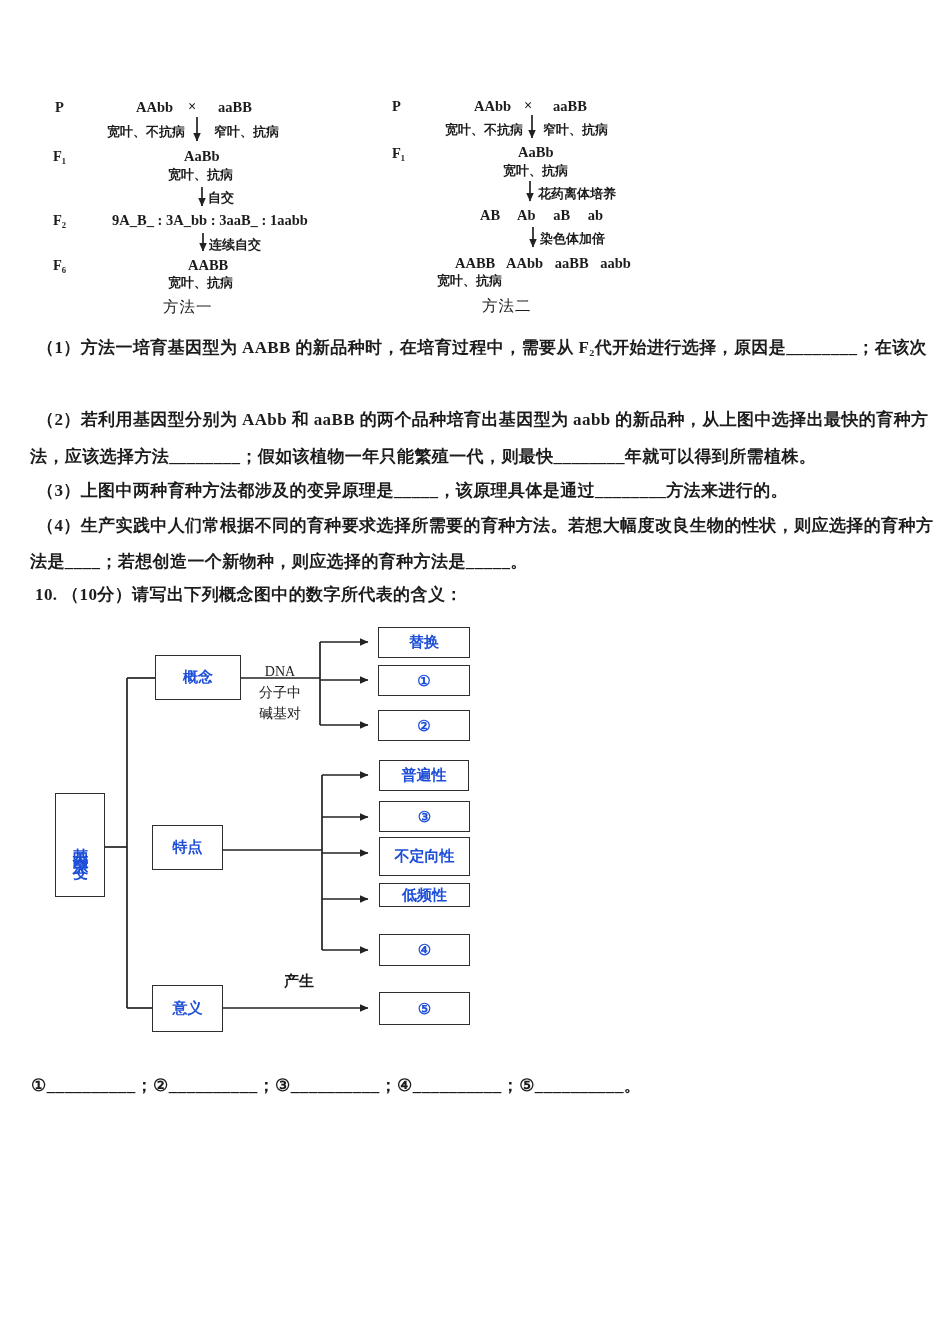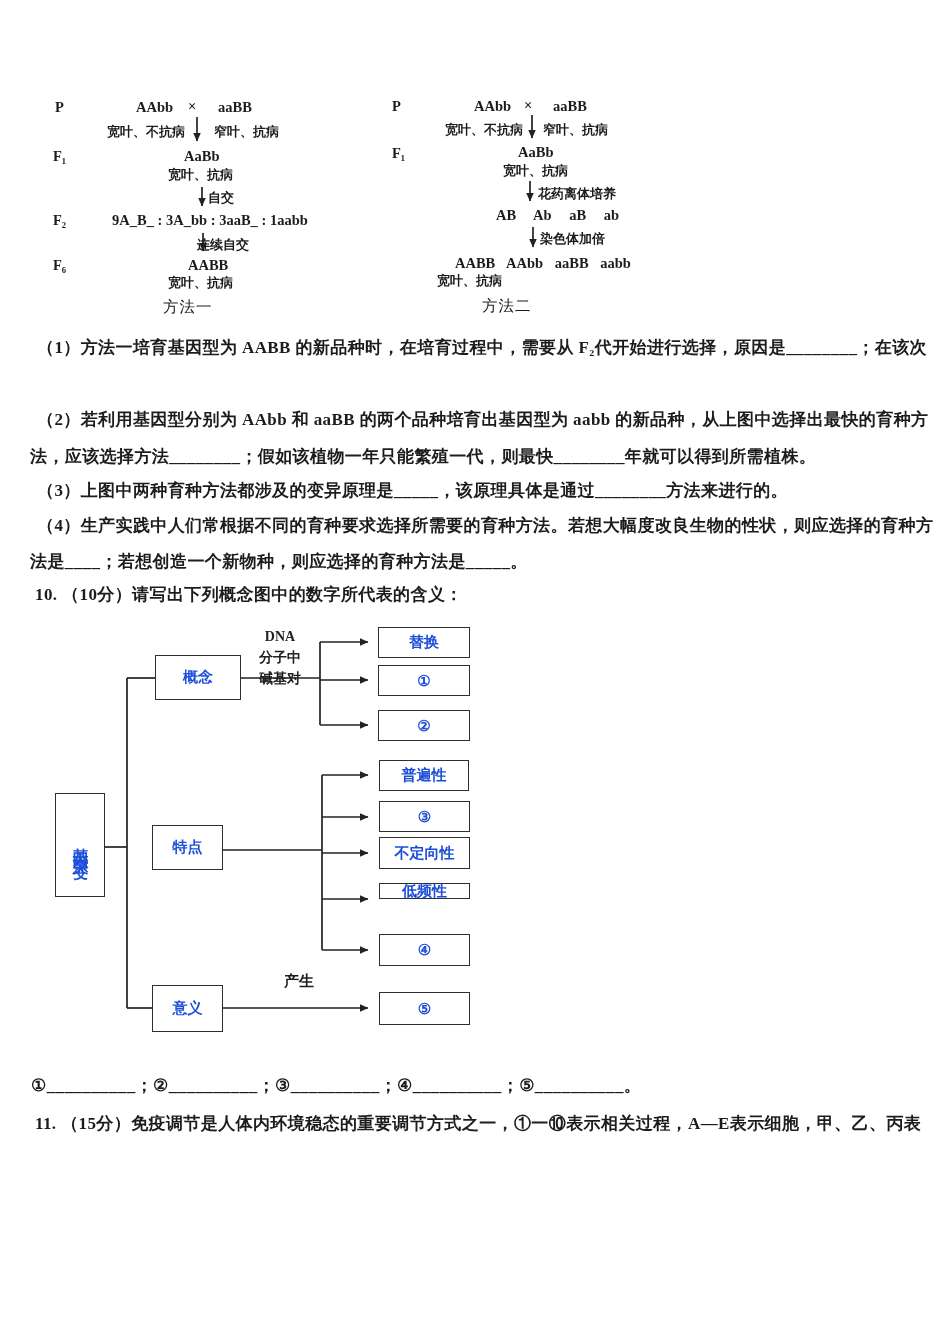--- a/index.html
+++ b/index.html
@@ -17,26 +17,26 @@
   .box {
     position:absolute; border:1.6px solid #2e2e2e; background:#ffffff;
     display:flex; align-items:center; justify-content:center;
     font-size:15px; font-weight:bold; color:#1d4ed8; box-sizing:border-box;
   }
   .vbox span {
     writing-mode:vertical-rl; text-orientation:upright;
     letter-spacing:5px; font-size:16px;
   }
   .edge-label {
-    position:absolute; text-align:center; font-size:14px; font-weight:bold;
-    line-height:21px; color:#222;
+    position:absolute; text-align:center; font-size:14px; font-weight:normal;
+    line-height:21px; color:#222;margin-top:35px;
   }
   .edge-label span { display:block; }
   svg.overlay { position:absolute; left:0; top:0; pointer-events:none; }
-  .gametes { word-spacing:14px;margin-left:16px; }
+  .gametes { word-spacing:14px; }
   .doubled { word-spacing:8px; }
 </style>
 </head>
 <body>
 
 <div id="page">
 
   <svg class="overlay" width="950" height="1344">
     <defs>
       <marker id="ah" markerWidth="10" markerHeight="9" refX="8.5" refY="4" orient="auto" markerUnits="userSpaceOnUse">
@@ -83,21 +83,21 @@
   <span class="t dg14" style="left:188px;top:98px">×</span>
   <span class="t dg14" style="left:218px;top:99px">aaBB</span>
   <span class="t dg13" style="left:107px;top:123px">宽叶、不抗病</span>
   <span class="t dg13" style="left:214px;top:123px">窄叶、抗病</span>
   <span class="t dg14" style="left:53px;top:148px">F₁</span>
   <span class="t dg14" style="left:184px;top:148px">AaBb</span>
   <span class="t dg13" style="left:168px;top:166px">宽叶、抗病</span>
   <span class="t dg13" style="left:208px;top:189px">自交</span>
   <span class="t dg14" style="left:53px;top:212px">F₂</span>
   <span class="t dg14" style="left:112px;top:212px">9A_B_ : 3A_bb : 3aaB_ : 1aabb</span>
-  <span class="t dg13" style="left:197px;top:236px">连续自交</span>
+  <span class="t dg13" style="left:209px;top:236px">连续自交</span>
   <span class="t dg14" style="left:53px;top:257px">F₆</span>
   <span class="t dg14" style="left:188px;top:257px">AABB</span>
   <span class="t dg13" style="left:168px;top:274px">宽叶、抗病</span>
   <span class="t dgtitle" style="left:163px;top:297px">方法一</span>
 
   <span class="t dg14" style="left:392px;top:98px">P</span>
   <span class="t dg14" style="left:474px;top:98px">AAbb</span>
   <span class="t dg14" style="left:524px;top:97px">×</span>
   <span class="t dg14" style="left:553px;top:98px">aaBB</span>
   <span class="t dg13" style="left:445px;top:121px">宽叶、不抗病</span>
@@ -132,21 +132,20 @@
     <span>分子中</span>
     <span>碱基对</span>
   </div>
   <span class="t" style="left:284px;top:972px;font-size:15px;font-weight:bold">产生</span>
 
   <div class="box" style="left:378px;top:627px;width:92px;height:31px">替换</div>
   <div class="box" style="left:378px;top:665px;width:92px;height:31px">①</div>
   <div class="box" style="left:378px;top:710px;width:92px;height:31px">②</div>
   <div class="box" style="left:379px;top:760px;width:90px;height:31px">普遍性</div>
   <div class="box" style="left:379px;top:801px;width:91px;height:31px">③</div>
-  <div class="box" style="left:379px;top:837px;width:91px;height:32px">不定向性</div>
-  <div class="box" style="left:379px;top:883px;width:91px;height:16px">低频性</div>
+  <div class="box" style="left:379px;top:837px;width:91px;height:39px">不定向性</div>
+  <div class="box" style="left:379px;top:883px;width:91px;height:24px">低频性</div>
   <div class="box" style="left:379px;top:934px;width:91px;height:32px">④</div>
   <div class="box" style="left:379px;top:992px;width:91px;height:33px">⑤</div>
 
   <div class="t qline" style="left:31px;top:1074px">①__________；②__________；③__________；④__________；⑤__________。</div>
-  <div class="t qline" style="left:35px;top:1112px">11. （15分）免疫调节是人体内环境稳态的重要调节方式之一，①一⑩表示相关过程，A—E表示细胞，甲、乙、丙表</div>
 
 </div>
 
 </body></html>

